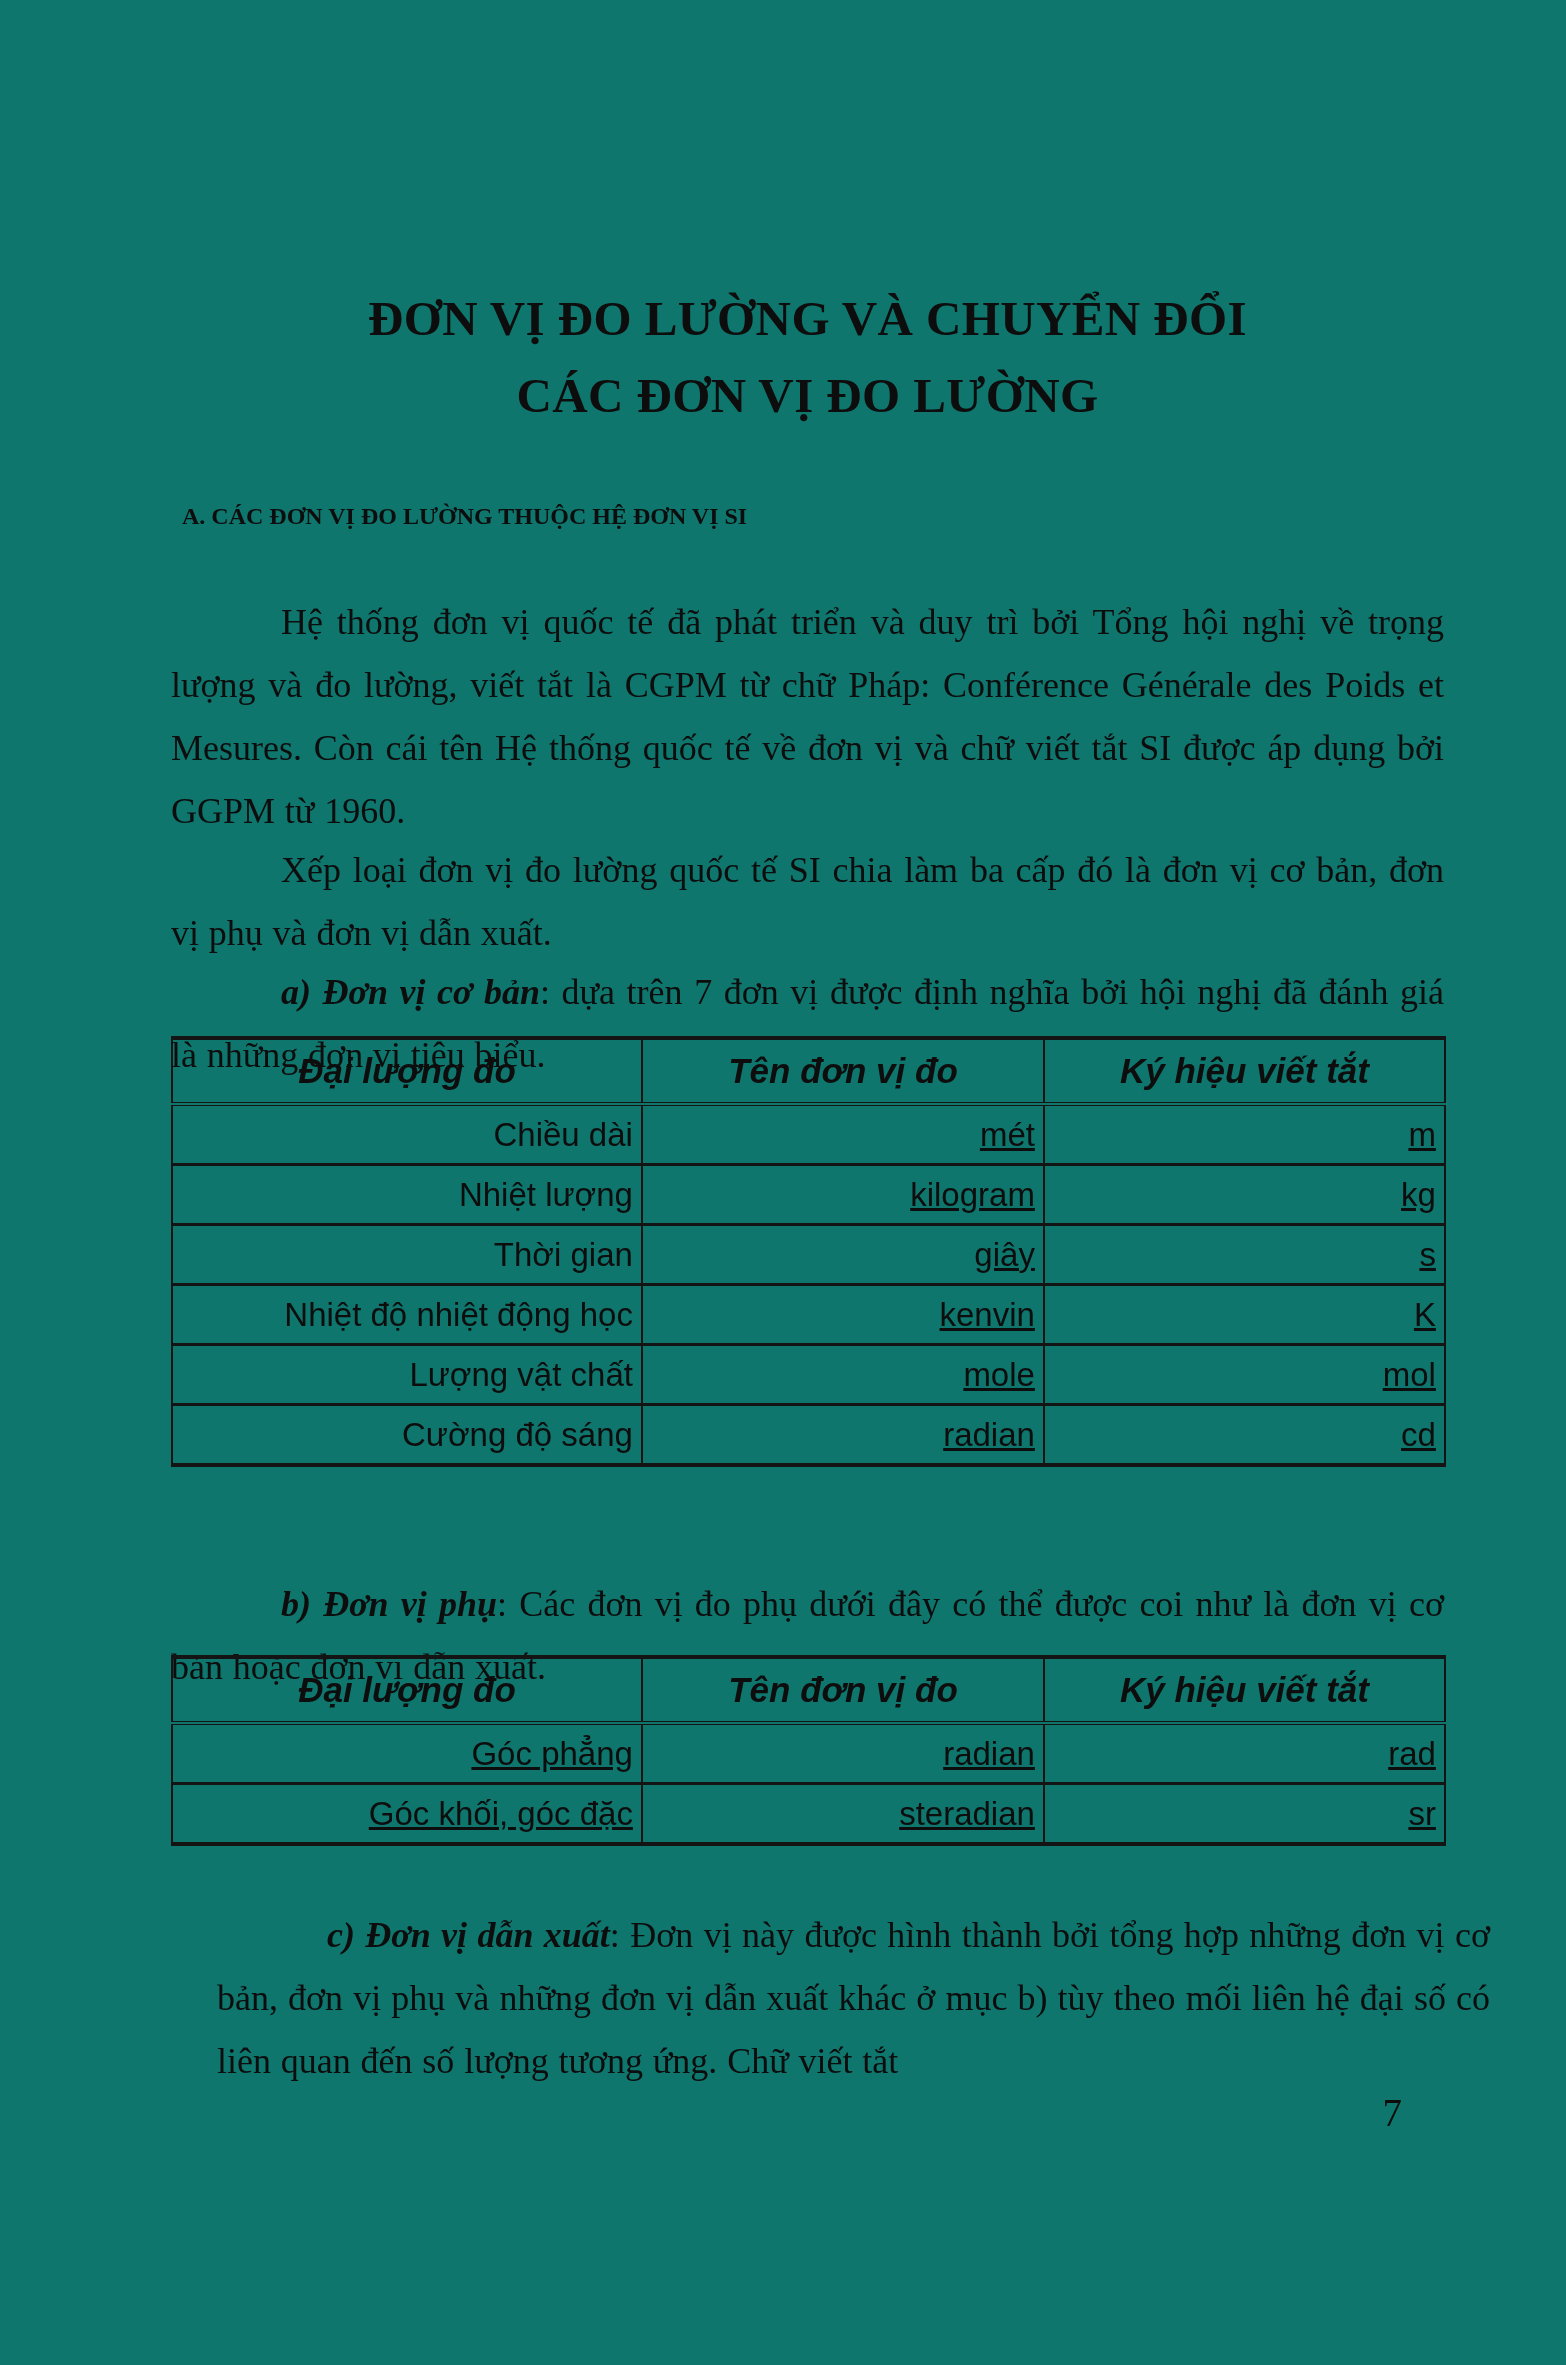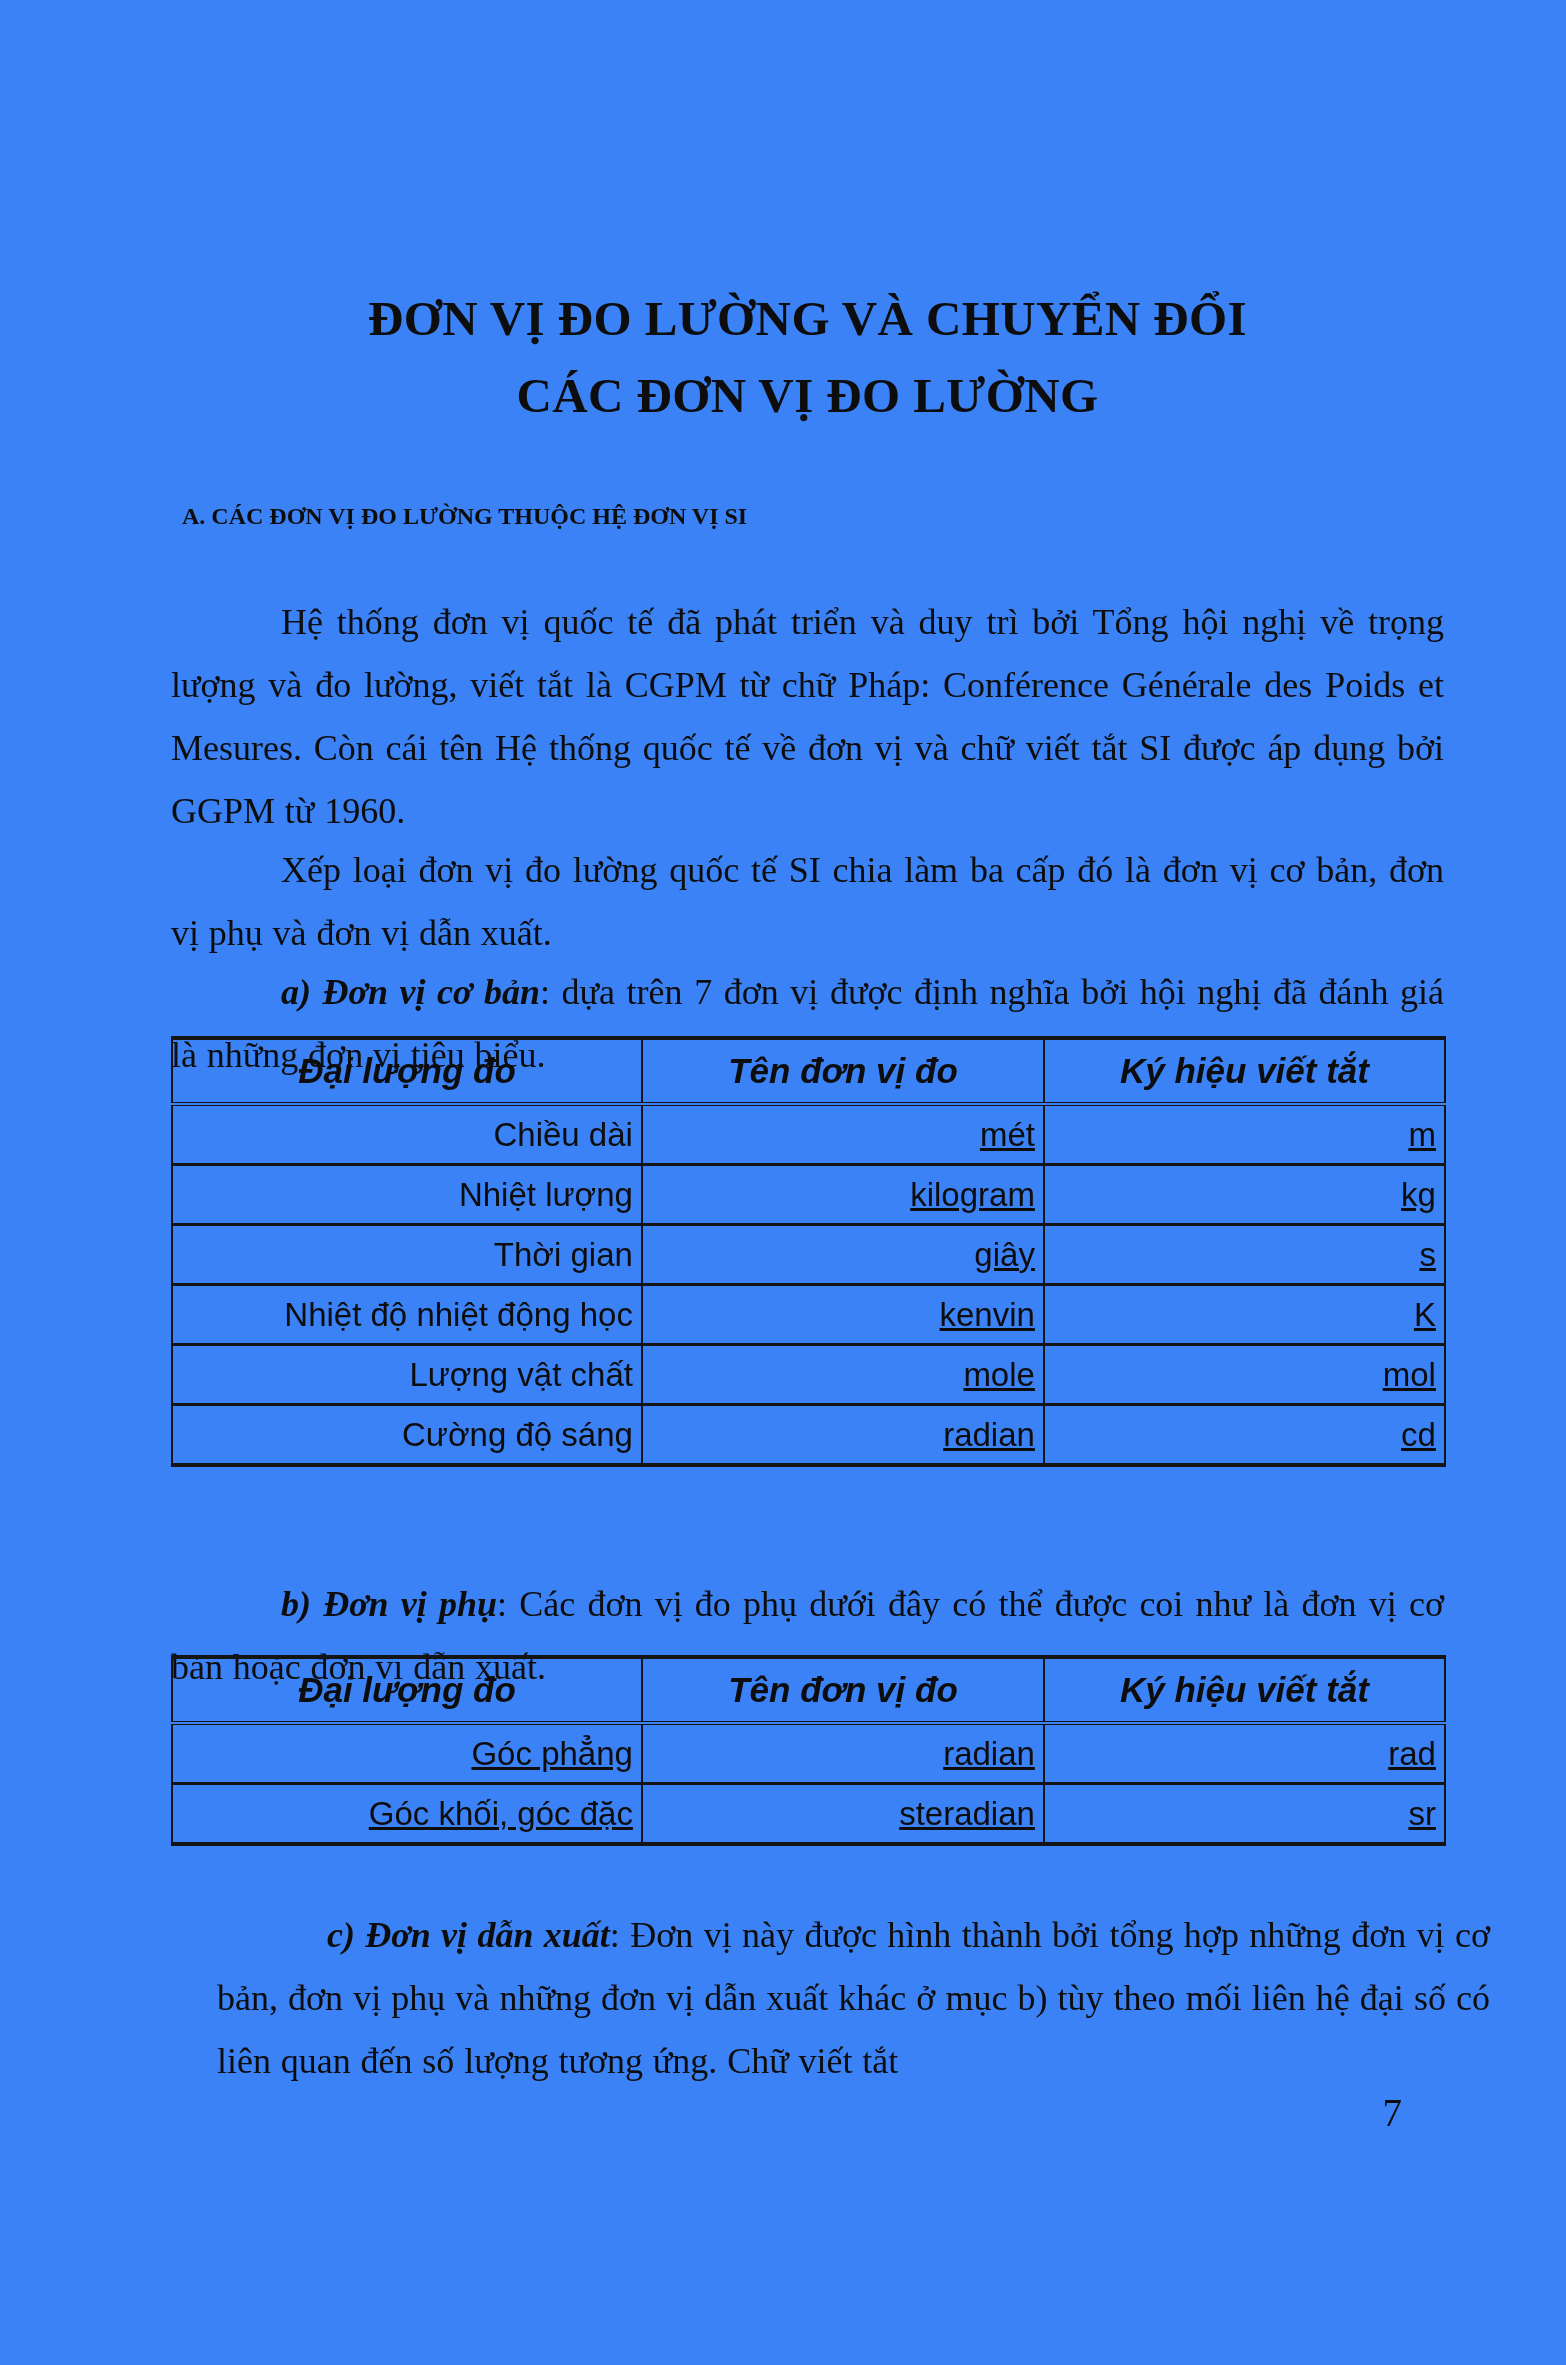--- a/index.html
+++ b/index.html
@@ -4,21 +4,21 @@
 <style>
   html, body {
     margin: 0;
     padding: 0;
     background: #ffffff;
   }
   .page {
     position: relative;
     width: 1567px;
     height: 2366px;
-    background: #3b82f6;
+    background: #0f766e;
     color: #0d0d0d;
     font-family: "Liberation Serif", serif;
     overflow: hidden;
   }
   .doc-title {
     position: absolute;
     top: 280px;
     left: 171px;
     width: 1273px;
     text-align: center;

